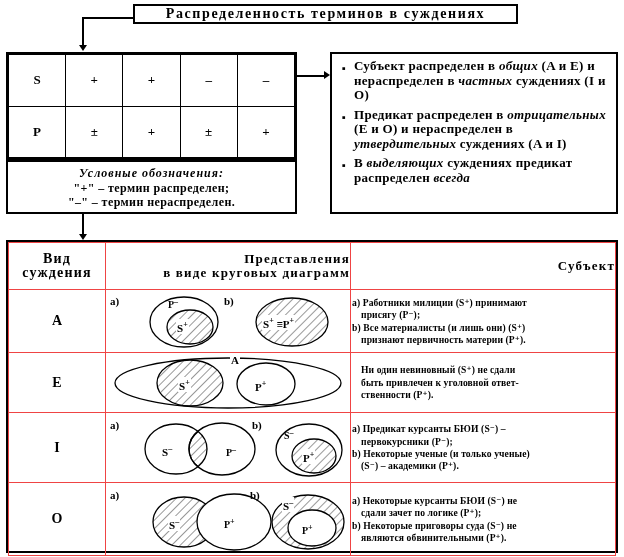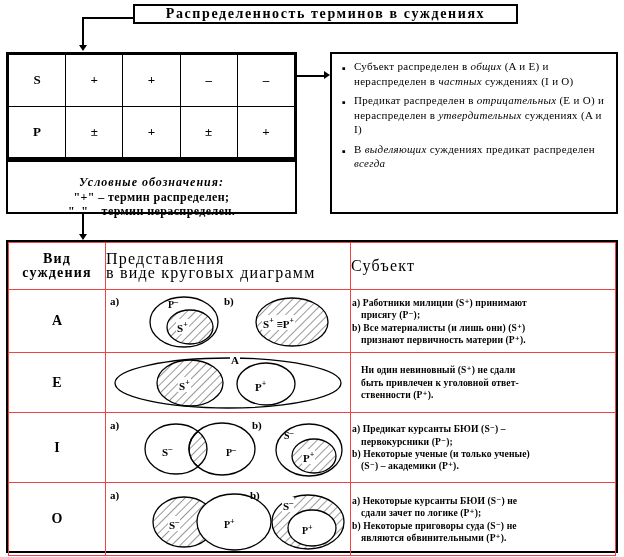--- a/index.html
+++ b/index.html
@@ -30,35 +30,35 @@
   .corner .diag{position:absolute;left:0;top:0;width:100%;height:100%;}
   .corner .lbl-tr{position:absolute;right:7px;top:2px;width:95px;text-align:center;
     font-size:11.5px;font-weight:bold;letter-spacing:.8px;line-height:13px;}
   .corner .lbl-bl{position:absolute;left:4px;bottom:3px;width:110px;text-align:center;
     font-size:11.5px;font-weight:bold;letter-spacing:.8px;line-height:13px;}
   .col-letter{width:36px;}
 
   
   #legend-box{left:6px;top:160px;width:291px;height:54px;}
   #legend-title{text-align:center;font-style:italic;font-weight:bold;font-size:12px;
-    letter-spacing:1px;margin-top:13px;}
+    letter-spacing:1px;margin-top:4px;}
   .legend-line{text-align:center;font-weight:bold;font-size:12px;letter-spacing:.4px;line-height:14px;}
 
   
   #info-box{left:330px;top:52px;width:288px;height:162px;}
   .bullet-row{display:flex;margin:5px 8px 2px 10px;}
   .bullet-mark{width:12px;flex:0 0 12px;font-size:11px;line-height:14px;padding-top:2px;}
-  .bullet-text{font-weight:normal;font-size:11px;line-height:14.5px;letter-spacing:.3px;}
+  .bullet-text{font-weight:bold;font-size:13px;line-height:14.5px;letter-spacing:.3px;}
   .bullet-text i{font-style:italic;}
 
   
   #low-table{left:6px;top:240px;width:612px;height:313px;}
   #low-table table{border-collapse:collapse;width:100%;height:100%;table-layout:fixed;}
   #low-table td{border:1px solid #ef4444;vertical-align:middle;padding:0;}
-  .lh{text-align:left;font-weight:normal;font-size:16px;letter-spacing:1.2px;line-height:14px;height:46px;}
+  .lh{text-align:right;font-weight:bold;font-size:13px;letter-spacing:1.2px;line-height:14px;height:46px;}
   .c-type{width:96px;text-align:center;font-weight:bold;font-size:14px;}
   .c-diag{width:244px;position:relative;}
   .c-ex{padding:3px 4px 3px 5px;font-weight:bold;font-size:9.6px;line-height:11.4px;
         letter-spacing:.1px;vertical-align:middle;}
   .c-ex div{margin:1px 1px;}
   .c-ex .ind{padding-left:9px;}
 
   
   .venn{position:absolute;left:0;top:0;width:100%;height:100%;}
   .vlabel{position:absolute;background:#fff;font-weight:bold;font-size:11px;

